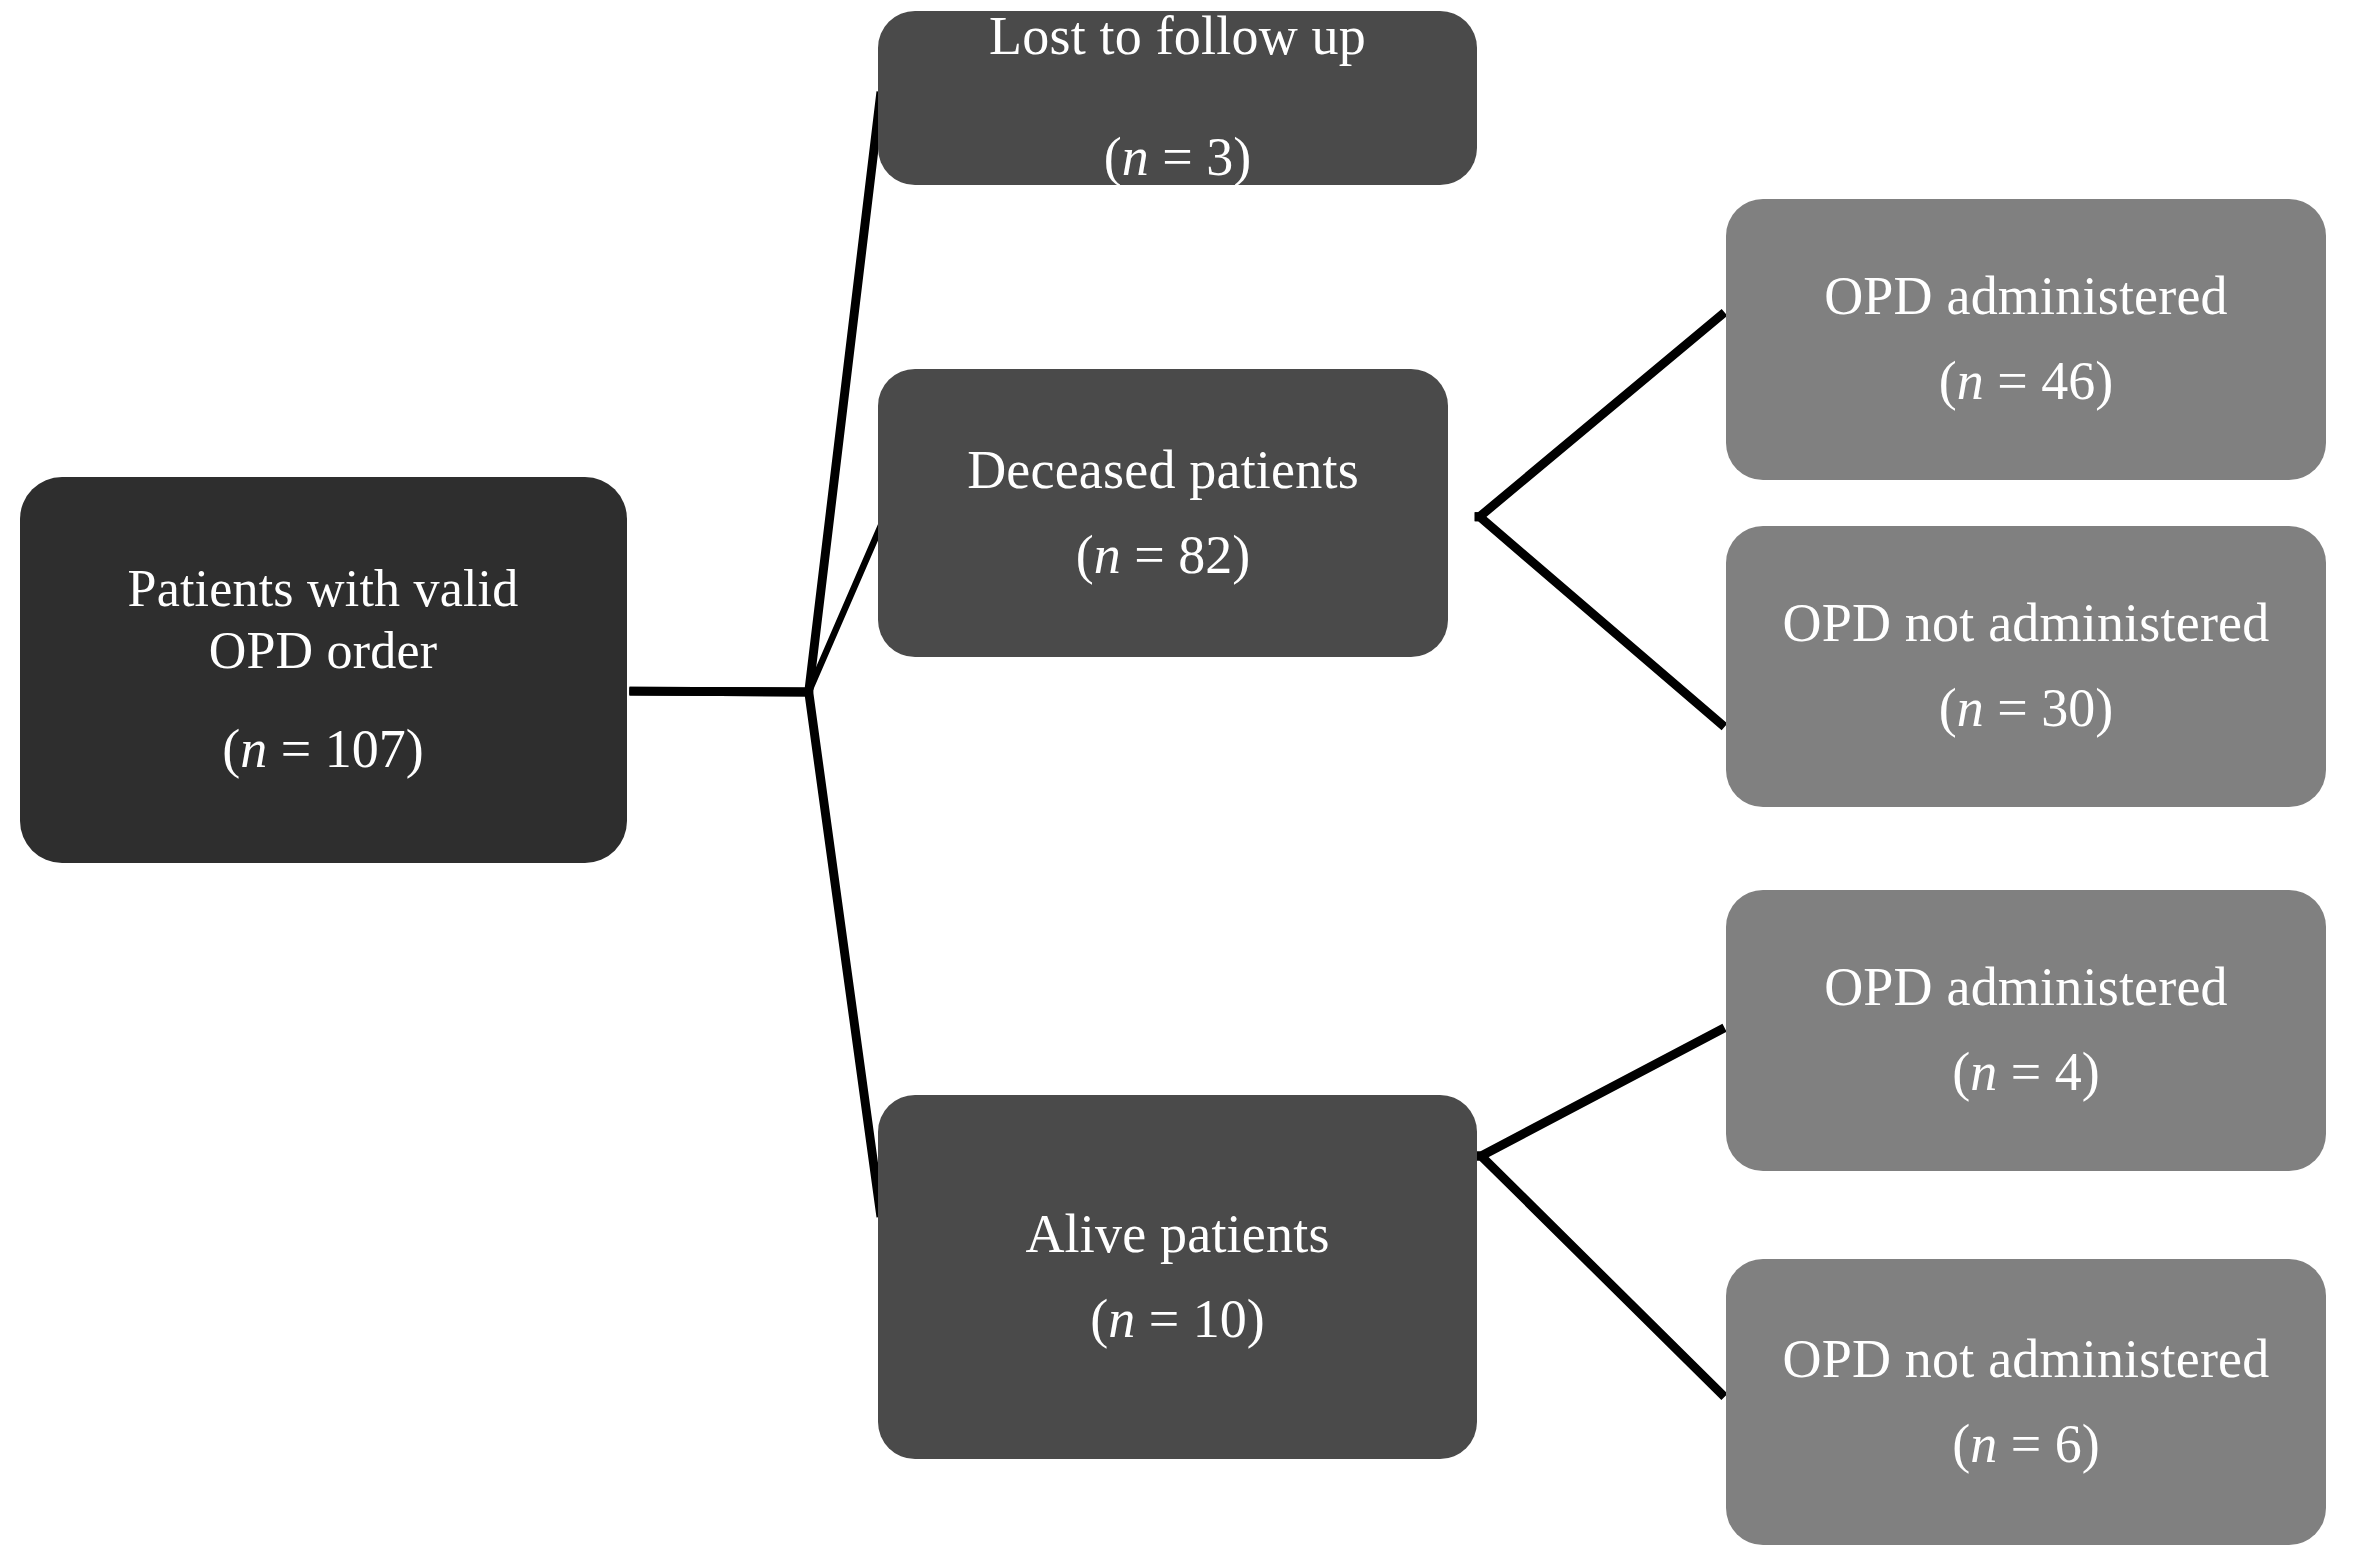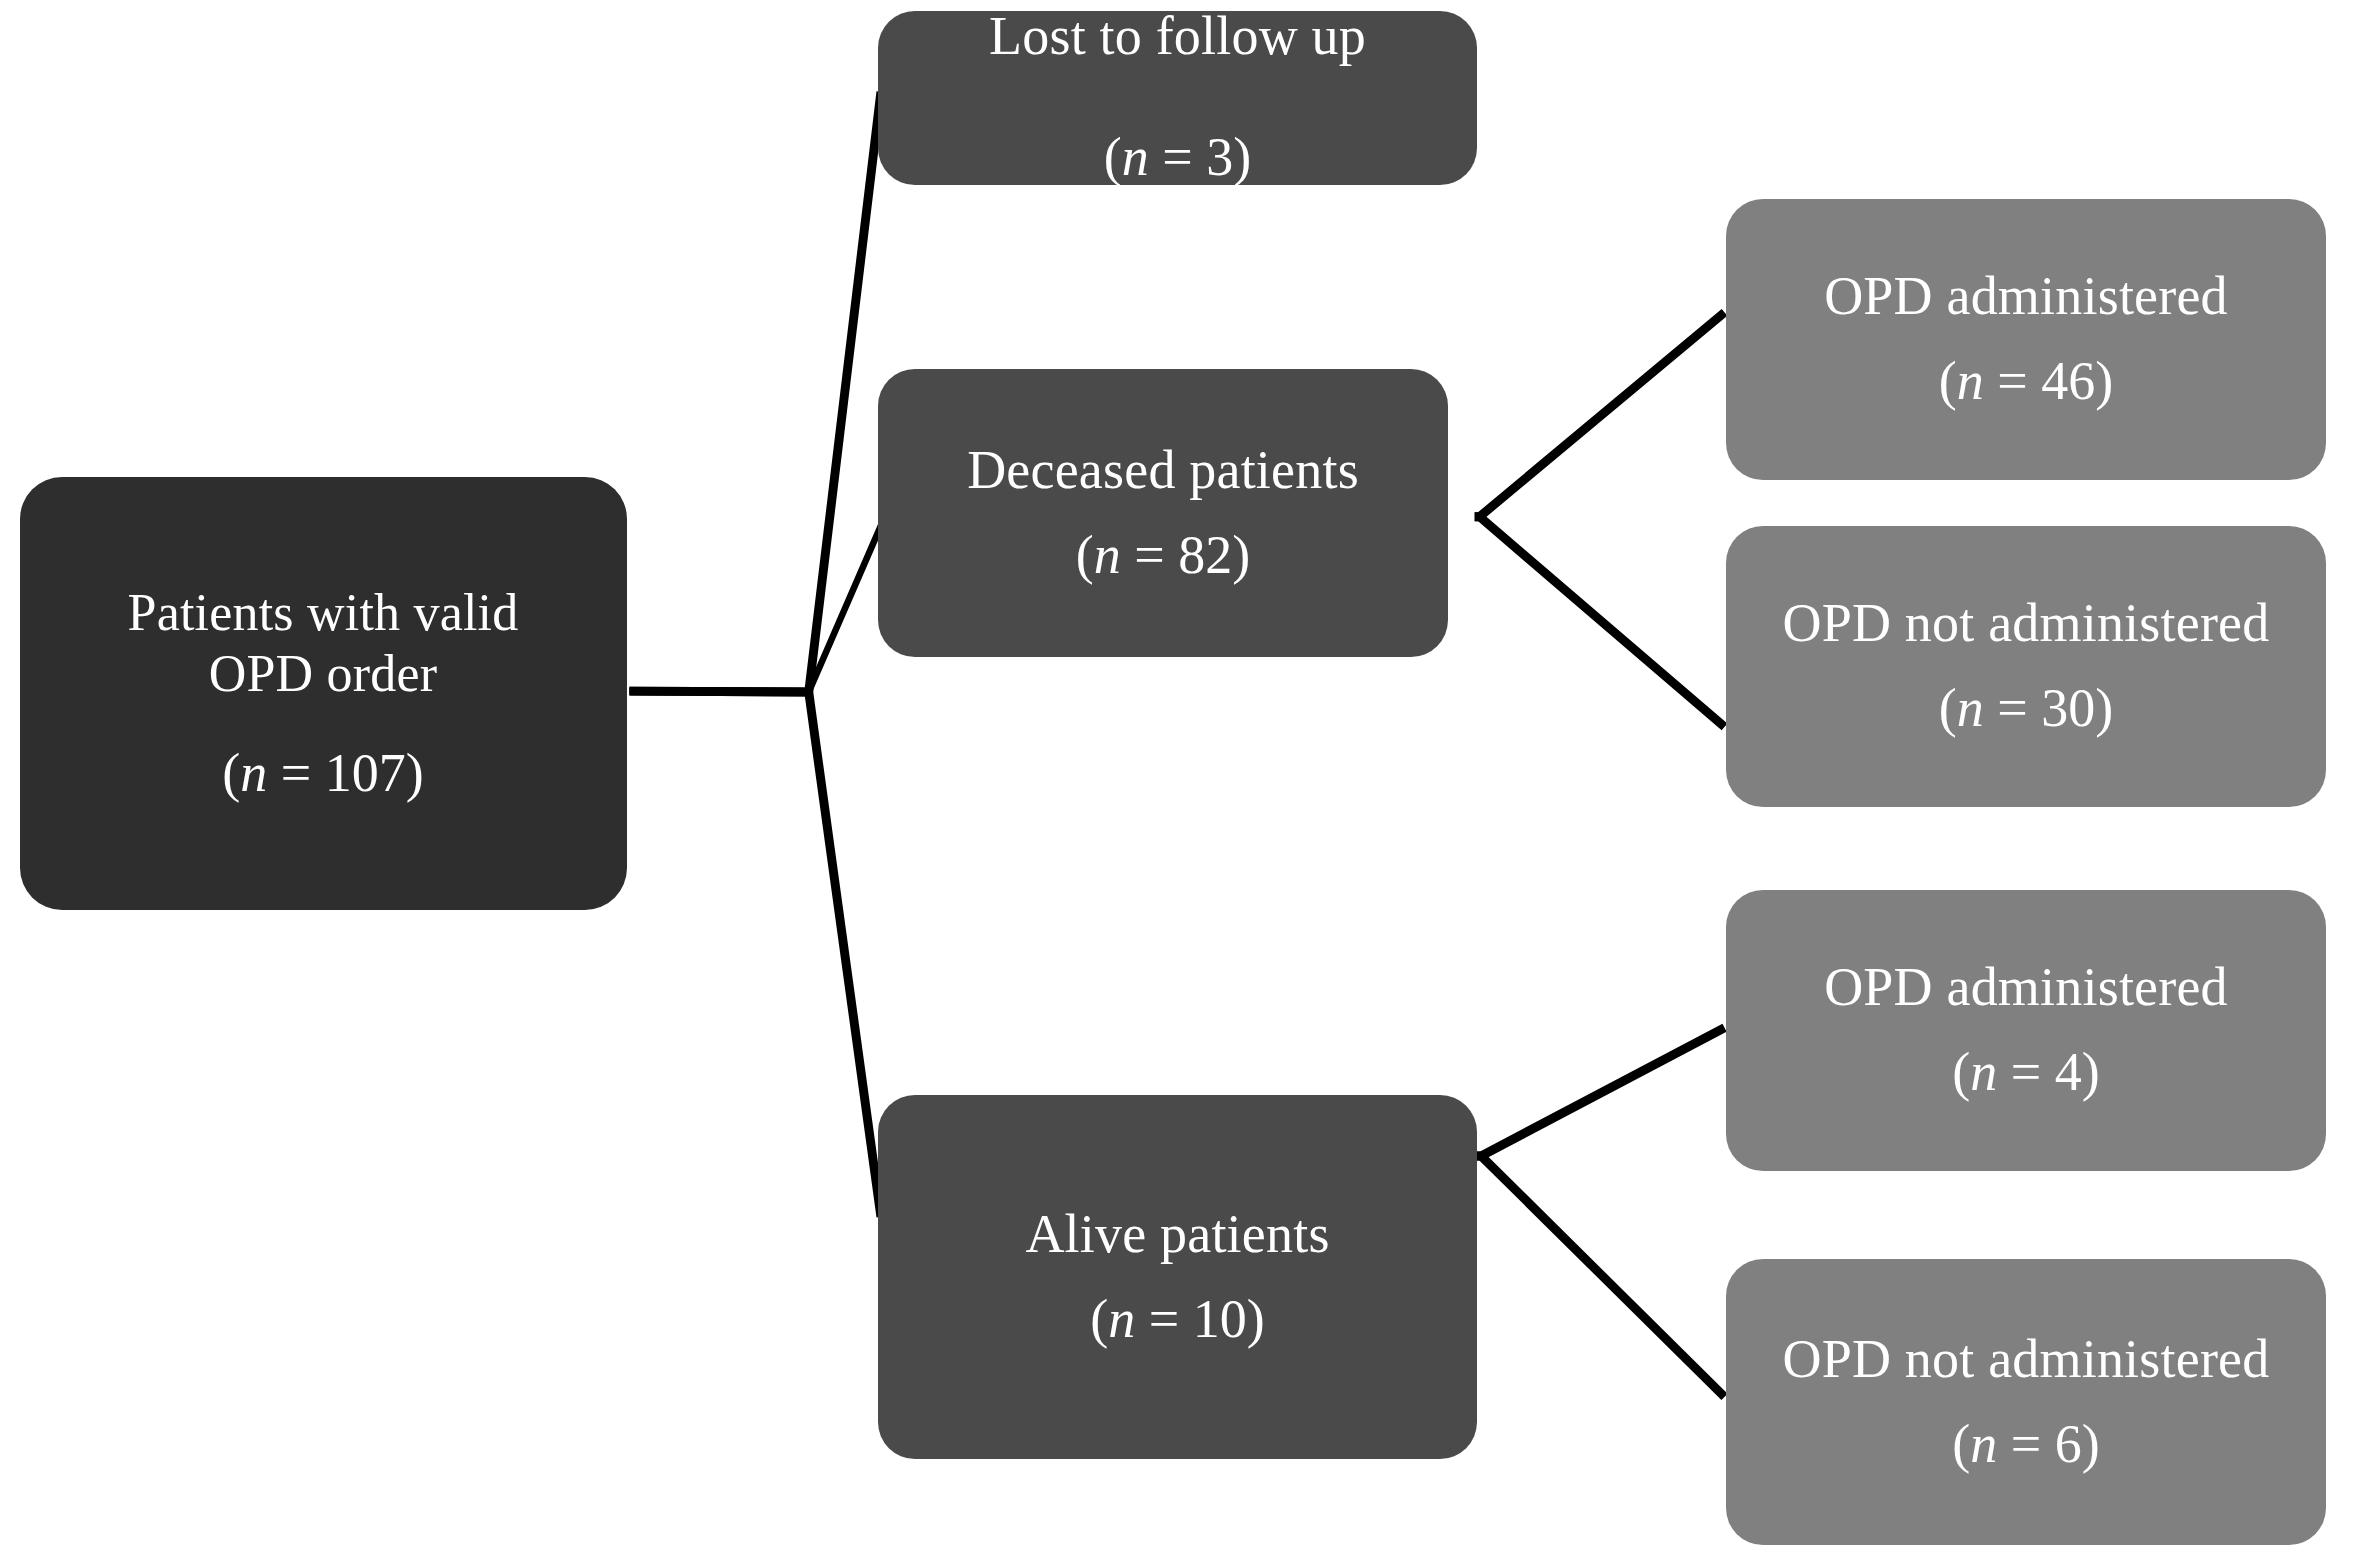--- a/index.html
+++ b/index.html
@@ -51,21 +51,21 @@
   }
   .node .line-count .n-italic {
     font-style: italic;
   }
 
   
   #node-root {
     left: 19.5px;
     top: 477px;
     width: 607px;
-    height: 433px;
+    height: 386px;
     background: #2e2e2e;
     border-radius: 42px;
   }
   #node-root .line-main { font-size: 52px; }
   #node-root .line-count { margin-top: 37px; }
 
   
   #node-lost {
     left: 878px;
     top: 10.5px;

